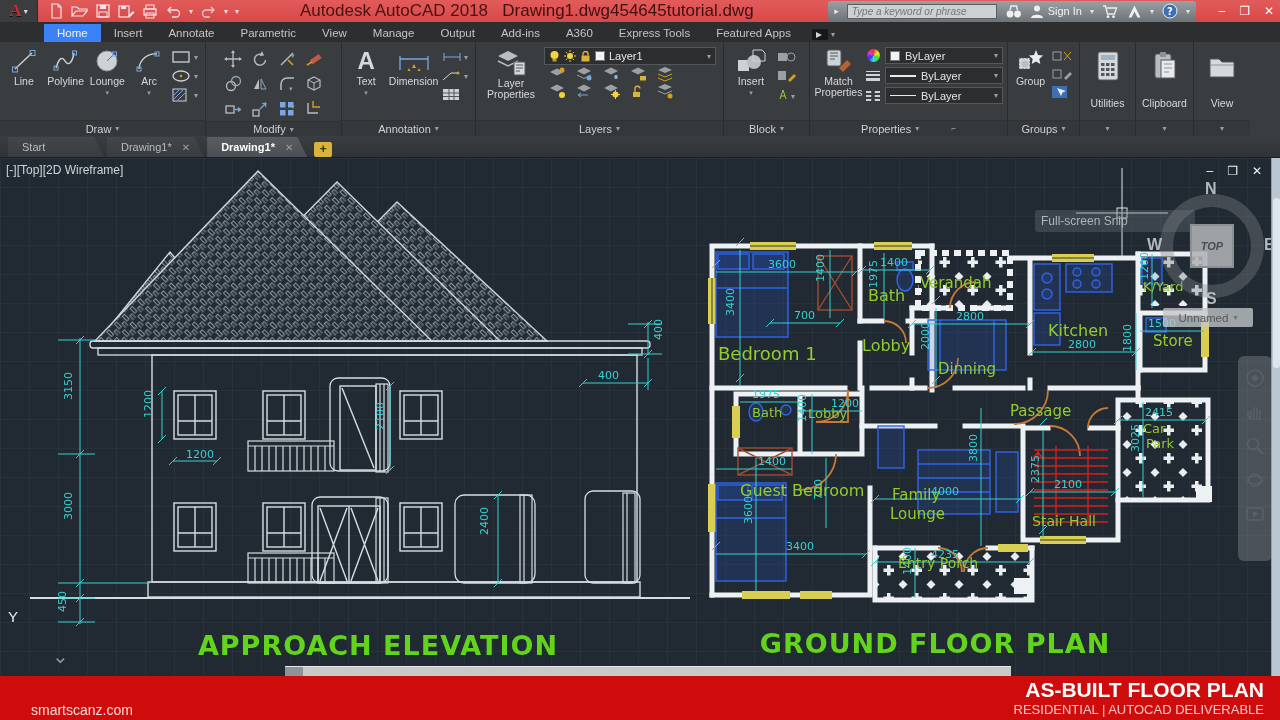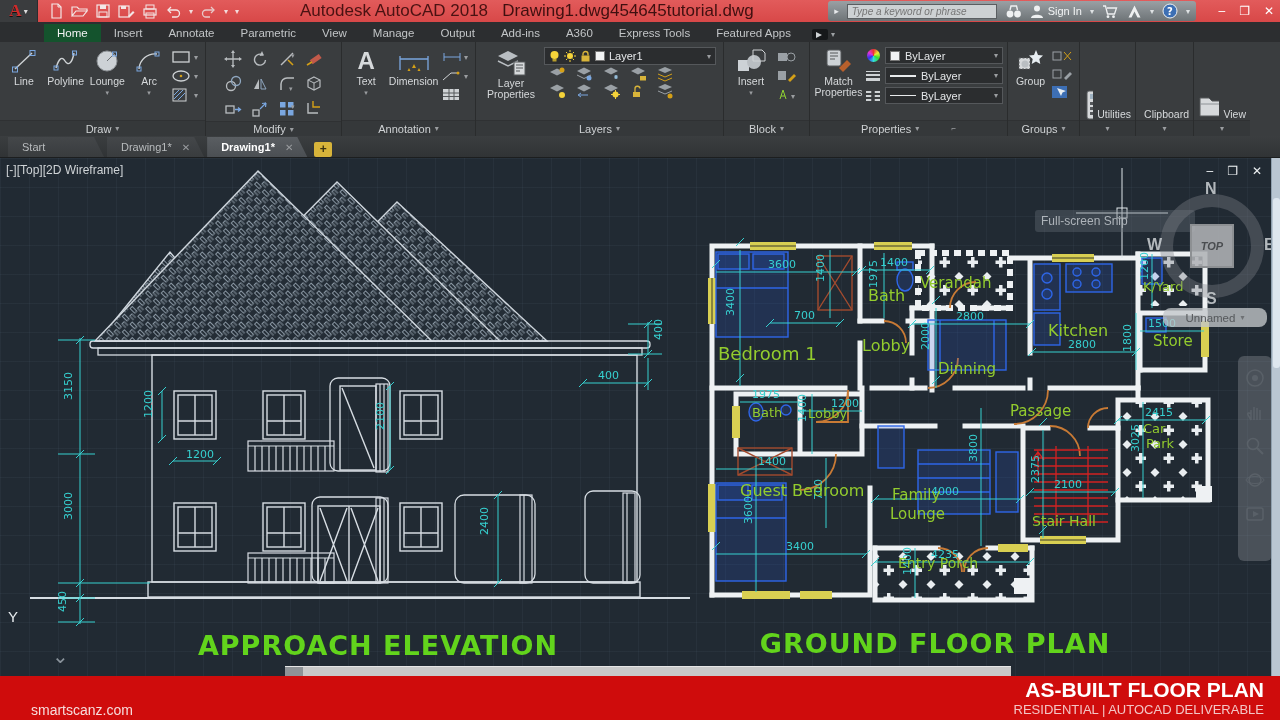--- a/index.html
+++ b/index.html
@@ -20,21 +20,21 @@
   .tb-exp{color:#e8eaec;font-size:9px;}
   .tb-search{width:150px;height:15px;background:#cdd1d3;border:1px solid #5a5e61;font-style:italic;font-size:10px;color:#6b7073;padding:0 4px;}
   .tb-signin{color:#f2f4f5;font-size:11px;display:flex;align-items:center;gap:4px;}
   .tb-dd{color:#dfe2e4;font-size:8px;}
   .winbtns{position:absolute;right:6px;top:0;height:22px;display:flex;align-items:center;gap:14px;color:#fff;font-size:12px;}
   .winbtns span{cursor:default;}
 
   
   .tabrow{position:absolute;left:0;top:22px;width:1280px;height:20px;background:#2c2e30;display:flex;align-items:flex-end;padding-left:44px;}
   .rtab{padding:3px 13px;font-size:11.5px;color:#c2c5c7;}
-  .rtab.active{background:#14532d;color:#f2f3f4;}
+  .rtab.active{background:#3b82f6;color:#f2f3f4;}
   .vidbox{margin-left:8px;margin-bottom:2px;display:flex;align-items:center;gap:3px;}
   .vidbox .cam{width:16px;height:11px;background:#16181a;border-radius:2px;position:relative;}
   .vidbox .cam:after{content:"";position:absolute;left:4px;top:3px;border-left:6px solid #cfd3d5;border-top:3px solid transparent;border-bottom:3px solid transparent;}
   .vidbox .dd{color:#9da1a4;font-size:8px;}
 
   
   .ribbon{position:absolute;left:0;top:42px;width:1280px;height:94px;background:#3a3d3f;display:flex;}
   .panel{position:relative;height:94px;border-right:1px solid #2a2c2d;display:flex;flex-direction:column;}
   .pbody{flex:1;display:flex;align-items:stretch;padding:3px 4px 0 4px;gap:2px;}
   .pfoot{height:16px;background:#35383a;border-top:1px solid #2f3133;display:flex;align-items:center;justify-content:center;gap:4px;font-size:11px;color:#cfd2d4;}
@@ -54,42 +54,42 @@
   .pmini{width:16px;display:flex;align-items:center;justify-content:center;}
   .cwheel{width:13px;height:13px;border-radius:50%;background:conic-gradient(#e33,#ee3,#3d3,#3dd,#33e,#d3d,#e33);}
   .lwico{width:14px;display:flex;flex-direction:column;gap:2px;}
   .lwico i{display:block;background:#cfd3d5;height:2px;}
   .ltico{width:14px;display:flex;flex-direction:column;gap:2px;}
   .ltico i{display:block;border-top:2px dashed #cfd3d5;height:0;}
   .pfield{width:118px;height:17px;background:#2b2d2f;border:1px solid #55585b;display:flex;align-items:center;gap:5px;padding:0 4px;color:#e4e6e8;font-size:11px;}
   .pfield .dd{margin-left:auto;color:#9a9da0;font-size:8px;}
   .swatch{width:10px;height:10px;background:#f2f3f4;border:1px solid #777;}
   .wline{width:26px;height:2px;background:#e8eaec;}
-  .tallbtn{width:100%;display:flex;flex-direction:row;align-items:flex-end;padding-top:6px;gap:4px;}
+  .tallbtn{width:100%;display:flex;flex-direction:column;align-items:center;padding-top:6px;gap:16px;}
   .tallbtn .lbl{font-size:10.5px;color:#d6d9db;}
 
   
   .filetabs{position:absolute;left:0;top:136px;width:1280px;height:22px;background:linear-gradient(#3b3e40,#303335);display:flex;align-items:flex-end;padding-left:8px;border-bottom:1px solid #1c1e1f;}
   .ftab{position:relative;height:20px;display:flex;align-items:center;gap:10px;padding:0 14px;font-size:11px;color:#b9bcbe;background:linear-gradient(#44474a,#393c3e);clip-path:polygon(0 0,calc(100% - 10px) 0,100% 100%,0 100%);margin-right:3px;min-width:96px;}
   .ftab.active{background:linear-gradient(#5a5e62,#4b4f53);color:#fff;font-weight:bold;}
   .ftab .x{font-size:10px;color:#9a9da0;font-weight:normal;margin-left:auto;}
   .newtab{width:18px;height:15px;background:#d8b43a;border-radius:2px;color:#3a3110;font-size:12px;line-height:15px;text-align:center;margin-left:4px;font-weight:bold;}
 
   
   .canvas{position:absolute;left:0;top:158px;width:1280px;height:518px;background:#212a33;
     background-image:linear-gradient(rgba(120,145,170,0.07) 1px,transparent 1px),linear-gradient(90deg,rgba(120,145,170,0.07) 1px,transparent 1px);
     background-size:29px 29px;}
   .vplabel{position:absolute;left:6px;top:5px;color:#cfd3d6;font-size:12px;}
   .canvas-controls{position:absolute;right:18px;top:6px;color:#eef1f3;font-size:12px;display:flex;gap:14px;}
   .fsnip{position:absolute;left:1035px;top:52px;width:160px;height:22px;background:rgba(110,118,126,0.35);border-radius:3px;color:#aeb4ba;font-size:12px;line-height:22px;padding-left:6px;}
   .viewcube{position:absolute;left:1152px;top:28px;width:120px;height:120px;}
   .vc-ring{position:absolute;left:8px;top:8px;width:104px;height:104px;border:13px solid rgba(125,130,136,0.38);border-radius:50%;}
   .vc-top{position:absolute;left:38px;top:38px;width:44px;height:44px;background:rgba(175,178,181,0.88);border:2px solid #8d9093;display:flex;align-items:center;justify-content:center;font-size:11px;color:#4a4d50;font-weight:bold;font-style:italic;}
   .vc-l{position:absolute;color:rgba(205,209,213,0.85);font-size:16px;font-weight:bold;}
-  .unnamed{position:absolute;left:1163px;top:150px;width:104px;height:19px;background:rgba(195,198,201,0.78);border-radius:8px;color:#55585b;font-size:11.5px;display:flex;align-items:center;justify-content:center;gap:5px;}
+  .unnamed{position:absolute;left:1163px;top:150px;width:90px;height:19px;background:rgba(195,198,201,0.78);border-radius:2px;color:#55585b;font-size:11.5px;display:flex;align-items:center;justify-content:center;gap:5px;}
   .unnamed .dd{font-size:8px;color:#6e7174;}
   .navbar{position:absolute;left:1238px;top:198px;width:34px;height:205px;background:rgba(168,173,178,0.30);border-radius:6px;display:flex;flex-direction:column;align-items:center;gap:14px;padding-top:12px;}
   .navbar svg{opacity:0.75;}
   .vscroll{position:absolute;right:0;top:0;width:9px;height:518px;background:#b9c6d2;border-left:1px solid #8fa0ae;}
   .vscroll .thumb{position:absolute;left:1px;top:40px;width:7px;height:170px;background:#dde6ee;border-radius:3px;}
   .cmdbar{position:absolute;left:285px;top:508px;width:726px;height:10px;background:#c9c9c9;border-top:1px solid #e6e6e6;}
   .cmdbar .grip{position:absolute;left:0;top:0;width:18px;height:10px;background:#8f9397;}
   .yaxis{position:absolute;left:8px;top:450px;color:#e8ecef;font-size:15px;}
   .chev{position:absolute;left:52px;top:486px;color:#8b949c;font-size:20px;}
 

